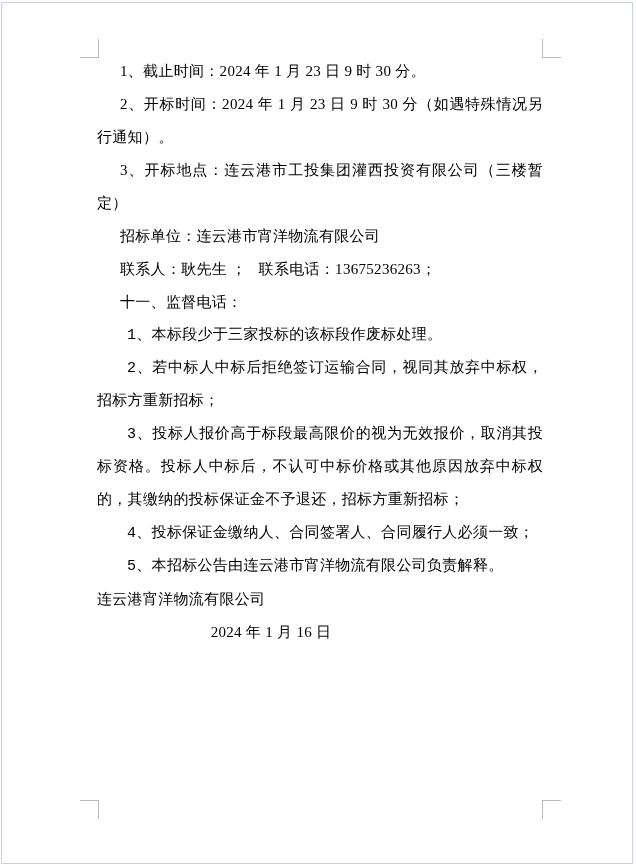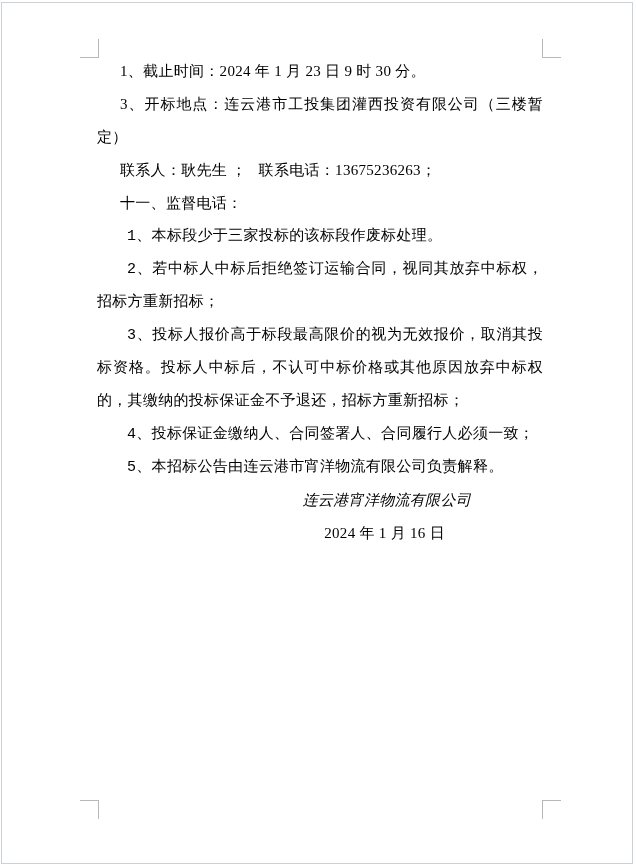--- a/index.html
+++ b/index.html
@@ -31,35 +31,37 @@
     position:absolute;left:95px;top:52px;width:446px;
     color:var(--text-color);
     font-size:15px;line-height:33px;
     letter-spacing:0.3px;
     text-align:justify;
   }
   .content p{margin:0;}
   .ind-a{text-indent:23px;}   
   .ind-b{text-indent:30px;font-family:Liberation Mono, monospace;}   
   .pre{white-space:pre-wrap;}
-  .sig-company{text-align:right;padding-right:72px;font-style:italic;}
-  .sig-date{text-align:right;padding-right:98px;}
+  .sig-company{text-align:left;padding-right:72px;}
+  .sig-date{text-align:center;padding-right:98px;}
 </style>
 </head>
 <body>
 
 <div class="page">
   <div class="crop tl"></div>
   <div class="crop tr"></div>
   <div class="crop bl"></div>
   <div class="crop br"></div>
 
   <div class="content">
     <p class="ind-a">1、截止时间：2024 年 1 月 23 日 9 时 30 分。</p>
+    <p class="ind-a">2、开标时间：2024 年 1 月 23 日 9 时 30 分（如遇特殊情况另行通知）。</p>
     <p class="ind-a">3、开标地点：连云港市工投集团灌西投资有限公司（三楼暂定）</p>
+    <p class="ind-a">招标单位：连云港市宵洋物流有限公司</p>
     <p class="ind-a pre">联系人：耿先生 ；   联系电话：13675236263；</p>
     <p class="ind-a">十一、监督电话：</p>
     <p class="ind-b">1、本标段少于三家投标的该标段作废标处理。</p>
     <p class="ind-b">2、若中标人中标后拒绝签订运输合同，视同其放弃中标权，招标方重新招标；</p>
     <p class="ind-b">3、投标人报价高于标段最高限价的视为无效报价，取消其投标资格。投标人中标后，不认可中标价格或其他原因放弃中标权的，其缴纳的投标保证金不予退还，招标方重新招标；</p>
     <p class="ind-b">4、投标保证金缴纳人、合同签署人、合同履行人必须一致；</p>
     <p class="ind-b">5、本招标公告由连云港市宵洋物流有限公司负责解释。</p>
     <p class="sig-company">连云港宵洋物流有限公司</p>
     <p class="sig-date">2024 年 1 月 16 日</p>
   </div>

